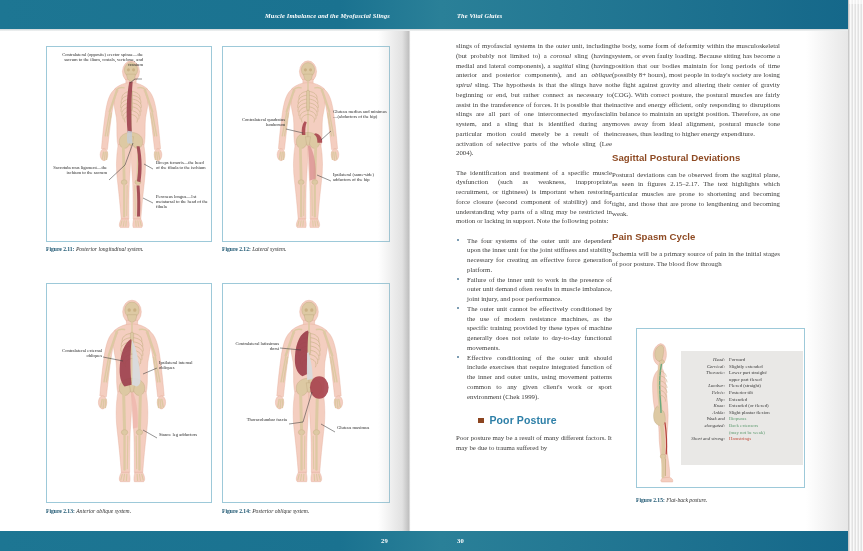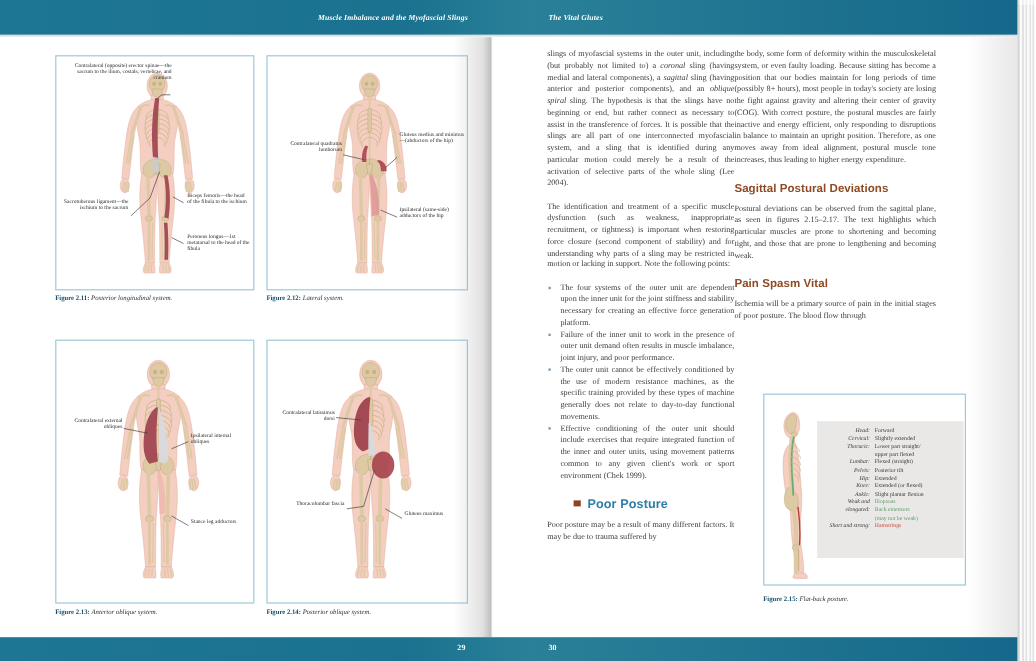--- a/index.html
+++ b/index.html
@@ -304,21 +304,21 @@
 
     <div class="h1blue"><span class="sq"></span><span>Poor Posture</span></div>
 
     <p>Poor posture may be a result of many different factors. It may be due to trauma suffered by</p>
   </div>
 
   <div class="col" style="left:612px;top:41px;width:168px;">
     <p>the body, some form of deformity within the musculoskeletal system, or even faulty loading. Because sitting has become a position that our bodies maintain for long periods of time (possibly 8+ hours), most people in today's society are losing the fight against gravity and altering their center of gravity (COG). With correct posture, the postural muscles are fairly inactive and energy efficient, only responding to disruptions in balance to maintain an upright position. Therefore, as one moves away from ideal alignment, postural muscle tone increases, thus leading to higher energy expenditure.</p>
     <div class="h2brown">Sagittal Postural Deviations</div>
     <p>Postural deviations can be observed from the sagittal plane, as seen in figures 2.15–2.17. The text highlights which particular muscles are prone to shortening and becoming tight, and those that are prone to lengthening and becoming weak.</p>
-    <div class="h2brown">Pain Spasm Vital</div>
+    <div class="h2brown">Pain Spasm Cycle</div>
     <p>Ischemia will be a primary source of pain in the initial stages of poor posture. The blood flow through</p>
   </div>
 
   <div class="fig-box" style="left:636px;top:328px;width:169px;height:160px;">
     <svg class="fig-svg" style="left:6px;top:8px;" width="48" height="146" viewBox="0 0 120 360">
       <g fill="#f4cec0" stroke="#e0a692" stroke-width="1">
         <path d="M44,14 C30,18 24,34 26,48 C27,58 32,64 38,68 L38,80 C30,86 24,100 24,120 C24,150 28,178 34,196 C38,210 40,222 40,236 C40,262 44,292 48,318 C50,332 50,342 48,350 L66,350 C68,340 66,326 64,310 C60,286 58,262 60,240 C62,218 64,196 62,176 C60,150 58,126 56,108 C54,92 52,82 48,76 L48,66 C56,60 60,48 58,34 C56,22 54,16 44,14 Z"></path>
         <path d="M48,350 C44,356 42,360 50,360 L74,360 C76,354 72,350 66,348 Z"></path>
       </g>
       <g fill="#ddc9a3" stroke="#b59d72" stroke-width="0.8">

